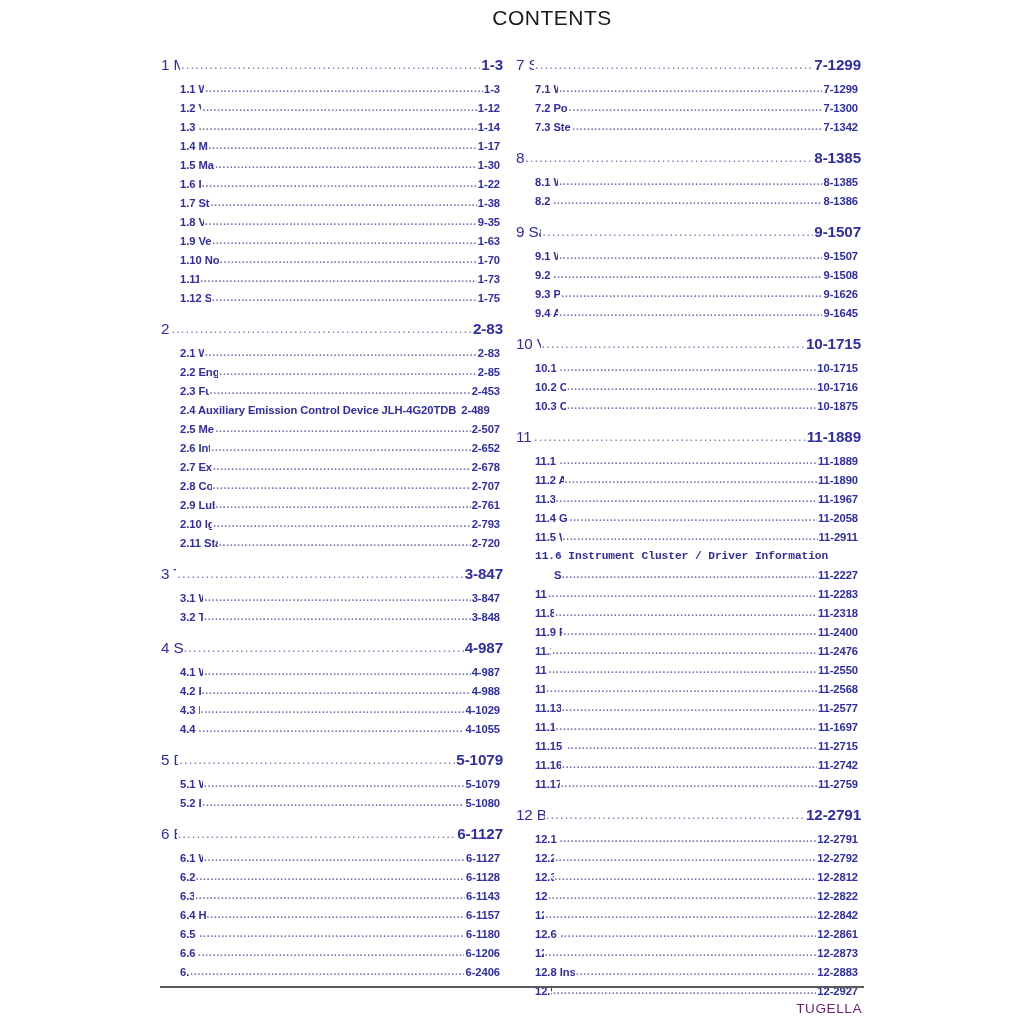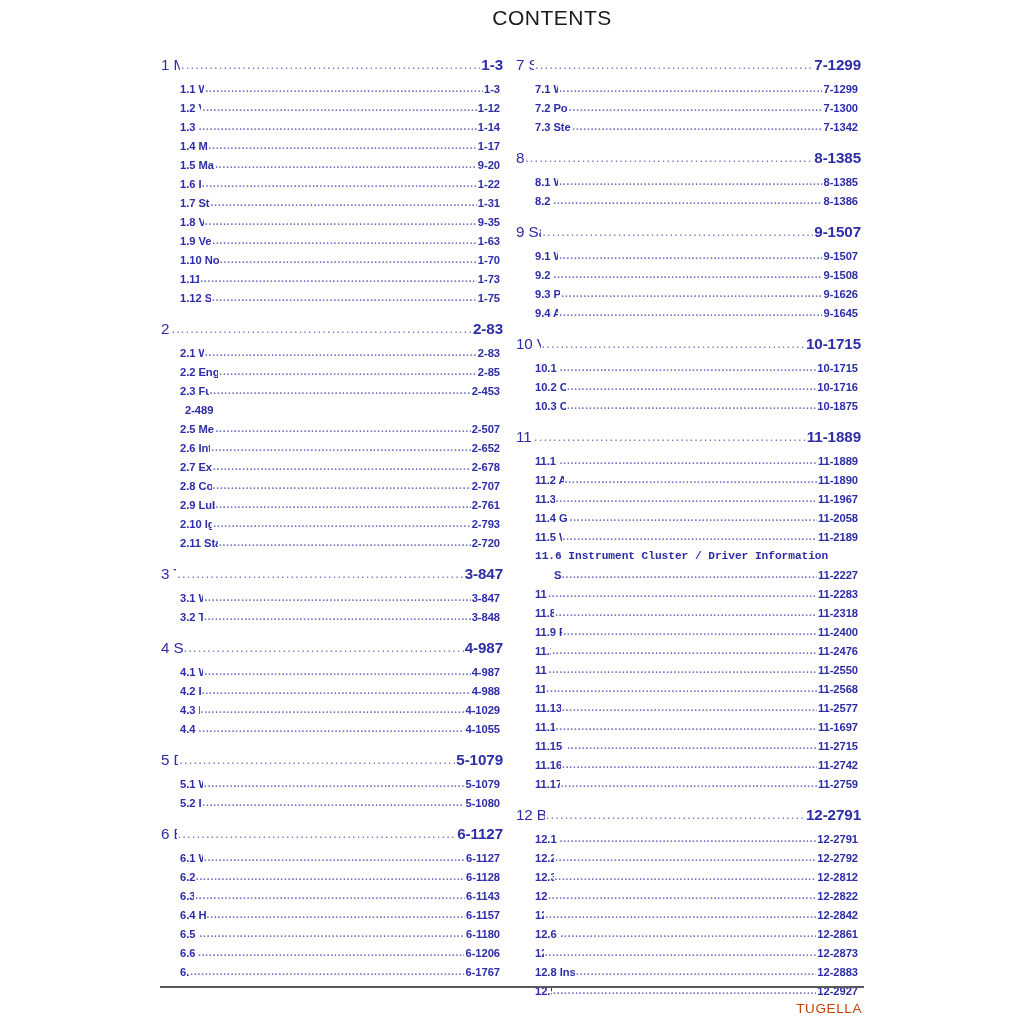--- a/index.html
+++ b/index.html
@@ -158,21 +158,21 @@
     bottom: 36px;
     height: 0;
     border-top: 2px solid #5a5a5a;
   }
   .footer-text {
     position: absolute;
     right: 162px;
     bottom: 8px;
     font-size: 13.5px;
     letter-spacing: 0.6px;
-    color: #c2410c;
+    color: #701a75;
     font-family: "Liberation Sans", sans-serif;
   }
 </style>
 </head>
 <body>
 
 <div class="page">
 
   <div class="doc-title">CONTENTS</div>
 
@@ -200,31 +200,31 @@
             <span class="pageno">1-14</span>
           </div>
           <div class="toc-entry lvl-section">
             <span class="label">1.4 Maintenance and Service</span>
             <span class="leader">................................................................................................................................................................................................................................................................................................................................................................................................................</span>
             <span class="pageno">1-17</span>
           </div>
           <div class="toc-entry lvl-section">
             <span class="label">1.5 Maintenance Information System</span>
             <span class="leader">................................................................................................................................................................................................................................................................................................................................................................................................................</span>
-            <span class="pageno">9-20</span>
+            <span class="pageno">1-30</span>
           </div>
           <div class="toc-entry lvl-section">
             <span class="label">1.6 Health and Safety</span>
             <span class="leader">................................................................................................................................................................................................................................................................................................................................................................................................................</span>
             <span class="pageno">1-22</span>
           </div>
           <div class="toc-entry lvl-section">
             <span class="label">1.7 Standard and Measurement</span>
             <span class="leader">................................................................................................................................................................................................................................................................................................................................................................................................................</span>
-            <span class="pageno">1-31</span>
+            <span class="pageno">1-38</span>
           </div>
           <div class="toc-entry lvl-section">
             <span class="label">1.8 Vehicle Specification</span>
             <span class="leader">................................................................................................................................................................................................................................................................................................................................................................................................................</span>
             <span class="pageno">9-35</span>
           </div>
           <div class="toc-entry lvl-section">
             <span class="label">1.9 Vehicle Identification Number</span>
             <span class="leader">................................................................................................................................................................................................................................................................................................................................................................................................................</span>
             <span class="pageno">1-63</span>
@@ -260,20 +260,21 @@
             <span class="label">2.2 Engine Control System JLH-4G20TDB</span>
             <span class="leader">................................................................................................................................................................................................................................................................................................................................................................................................................</span>
             <span class="pageno">2-85</span>
           </div>
           <div class="toc-entry lvl-section">
             <span class="label">2.3 Fuel System JLH-4G20TDB</span>
             <span class="leader">................................................................................................................................................................................................................................................................................................................................................................................................................</span>
             <span class="pageno">2-453</span>
           </div>
           <div class="toc-entry lvl-section no-leader">
+            <span class="label">2.4 Auxiliary Emission Control Device JLH-4G20TDB</span>
             <span class="leader">................................................................................................................................................................................................................................................................................................................................................................................................................</span>
             <span class="pageno">2-489</span>
           </div>
           <div class="toc-entry lvl-section">
             <span class="label">2.5 Mechanical System JLH-4G20TDB</span>
             <span class="leader">................................................................................................................................................................................................................................................................................................................................................................................................................</span>
             <span class="pageno">2-507</span>
           </div>
           <div class="toc-entry lvl-section">
             <span class="label">2.6 Intake Cystem JLH-4G20TDB</span>
@@ -399,21 +400,21 @@
             <span class="pageno">6-1180</span>
           </div>
           <div class="toc-entry lvl-section">
             <span class="label">6.6 ABS/EBD/ESC</span>
             <span class="leader">................................................................................................................................................................................................................................................................................................................................................................................................................</span>
             <span class="pageno">6-1206</span>
           </div>
           <div class="toc-entry lvl-section">
             <span class="label">6.7 TPMS</span>
             <span class="leader">................................................................................................................................................................................................................................................................................................................................................................................................................</span>
-            <span class="pageno">6-1767</span>
+            <span class="pageno">6-2406</span>
           </div>
         </div>
       </div>
     <div class="col col-right">
         <div class="chapter-block">
           <div class="toc-entry lvl-chapter">
             <span class="label">7 Steering System</span>
             <span class="leader">................................................................................................................................................................................................................................................................................................................................................................................................................</span>
             <span class="pageno">7-1299</span>
           </div>
@@ -521,21 +522,21 @@
             <span class="pageno">11-1967</span>
           </div>
           <div class="toc-entry lvl-section">
             <span class="label">11.4 Glass / Window / Rearview Mirror</span>
             <span class="leader">................................................................................................................................................................................................................................................................................................................................................................................................................</span>
             <span class="pageno">11-2058</span>
           </div>
           <div class="toc-entry lvl-section">
             <span class="label">11.5 Wiper / Cleaning System</span>
             <span class="leader">................................................................................................................................................................................................................................................................................................................................................................................................................</span>
-            <span class="pageno">11-2189</span>
+            <span class="pageno">11-2911</span>
           </div>
           <div class="toc-entry lvl-section wrap-first">
             <span class="label">11.6 Instrument Cluster / Driver Information</span>
           </div>
           <div class="toc-entry lvl-section wrap-second">
             <span class="label">System</span>
             <span class="leader">................................................................................................................................................................................................................................................................................................................................................................................................................</span>
             <span class="pageno">11-2227</span>
           </div>
           <div class="toc-entry lvl-section">

